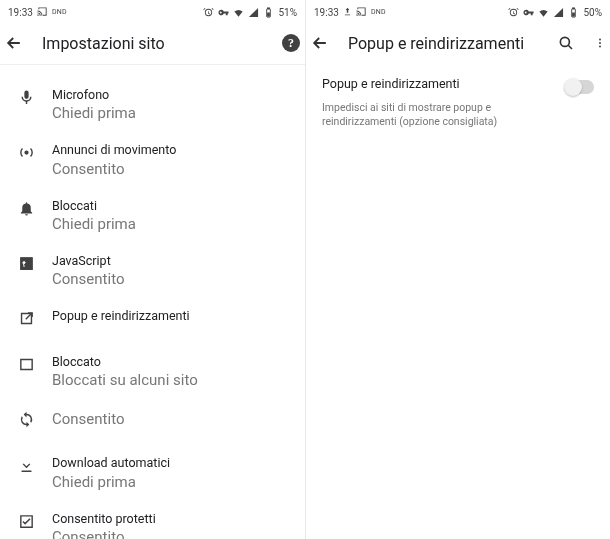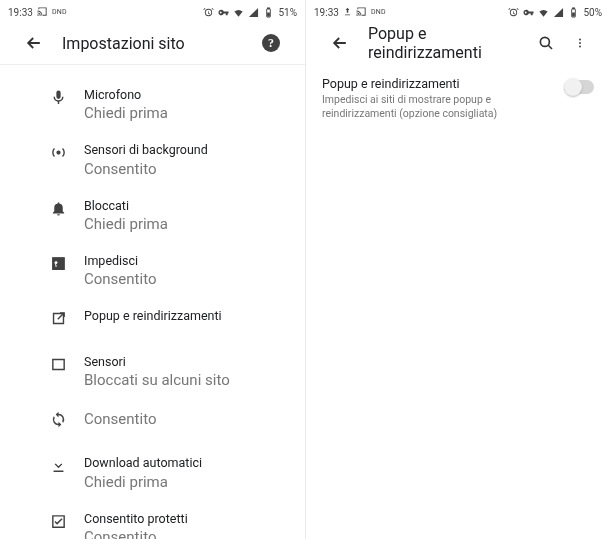--- a/index.html
+++ b/index.html
@@ -29,32 +29,32 @@
       font-size: 10px;
       color: #444;
     }
     .status-left, .status-right { display: flex; align-items: center; gap: 4px; }
     .status-right svg { width: 11px; height: 11px; }
     .status-right .ico { display: inline-flex; }
     .app-bar {
       height: 42px;
       display: flex;
       align-items: center;
-      padding: 0 24px;
+      padding: 0 4px;
       gap: 18px;
     }
     .app-bar .title {
       flex: 1;
       font-size: 16px;
       color: #202124;
       font-weight: 400;
     }
     .app-bar .iconbtn { width: 20px; height: 20px; display: flex; align-items: center; justify-content: center; color: #333; }
     .hairline { height: 1px; background: #eee; }
-    .list { flex: 1; padding-top: 12px; overflow: hidden; margin-left: 32px; }
+    .list { flex: 1; padding-top: 12px; overflow: hidden; }
     .row {
       display: flex;
       align-items: flex-start;
       padding: 10px 14px 10px 18px;
       min-height: 46px;
     }
     .row .icon-slot {
       width: 34px;
       display: flex;
       align-items: center;
@@ -68,21 +68,21 @@
     .row .secondary { font-size: 15px; color: #777; margin-top: 1px; }
     
     .detail {
       padding: 12px 16px;
       display: flex;
       align-items: flex-start;
       gap: 10px;
     }
     .detail .dtext { flex: 1; }
     .detail .dtitle { font-size: 12.5px; color: #202124; }
-    .detail .ddesc { font-size: 10.5px; color: #777; line-height: 1.35; margin-top: 2px; max-width: 220px; }
+    .detail .ddesc { font-size: 10.5px; color: #777; line-height: 1.35; margin-top: 10px; max-width: 220px; }
     .switch {
       width: 30px; height: 14px; border-radius: 8px; background: #d6d6d6;
       position: relative; margin-top: 4px; flex: none;
     }
     .switch::after {
       content: ""; position: absolute; left: 0; top: -2px;
       width: 18px; height: 18px; border-radius: 50%; background: #f1f1f1;
       box-shadow: 0 1px 2px rgba(0,0,0,0.25);
     }
     .help-circle {
@@ -161,21 +161,21 @@
           <div class="secondary">Chiedi prima</div>
         </span>
       </div>
       <div class="row">
         <span class="icon-slot">
           <svg viewBox="0 0 24 24" fill="currentColor">
             <path d="M12 9a3 3 0 1 0 3 3 3 3 0 0 0-3-3zm-7 3a7 7 0 0 1 2-4.9L5.6 5.7A9 9 0 0 0 3 12a9 9 0 0 0 2.6 6.3L7 16.9A7 7 0 0 1 5 12zm14 0a7 7 0 0 1-2 4.9l1.4 1.4A9 9 0 0 0 21 12a9 9 0 0 0-2.6-6.3L17 7.1A7 7 0 0 1 19 12z"></path>
           </svg>
         </span>
         <span class="text-slot">
-          <div class="primary">Sensori di background</div>
+          <div class="primary">Annunci di movimento</div>
           <div class="secondary">Consentito</div>
         </span>
       </div>
       <div class="row">
         <span class="icon-slot">
           <svg viewBox="0 0 24 24" fill="currentColor">
             <path d="M12 22a2 2 0 0 0 2-2h-4a2 2 0 0 0 2 2zm6-6V11a6 6 0 0 0-5-5.9V4a1 1 0 0 0-2 0v1.1A6 6 0 0 0 6 11v5l-2 2v1h16v-1z"></path>
           </svg>
         </span>
         <span class="text-slot">
@@ -185,21 +185,21 @@
       </div>
       <div class="row">
         <span class="icon-slot">
           <svg viewBox="0 0 24 24" fill="currentColor">
             <path d="M3 3v18h18V3zm10 9h2v5h3v-5h2l-3.5-4zM5 12l3.5-4L12 12h-2v5H7v-5z" transform="scale(0.9) translate(1,1)"></path>
             <path d="M4 4h16v16H4z" fill="none" stroke="currentColor" stroke-width="2"></path>
             <path d="M12 4v7l-4 4M12 4v7l4 4" fill="none" stroke="currentColor" stroke-width="1.5"></path>
           </svg>
         </span>
         <span class="text-slot">
-          <div class="primary">Impedisci</div>
+          <div class="primary">JavaScript</div>
           <div class="secondary">Consentito</div>
         </span>
       </div>
       <div class="row">
         <span class="icon-slot">
           <svg viewBox="0 0 24 24" fill="currentColor">
             <path d="M5 5h14v14H5z" fill="none" stroke="currentColor" stroke-width="2"></path>
             <path d="M14 4h6v6M20 4l-9 9" fill="none" stroke="currentColor" stroke-width="2"></path>
           </svg>
         </span>
@@ -207,21 +207,21 @@
           <div class="primary">Popup e reindirizzamenti</div>
         </span>
       </div>
       <div class="row">
         <span class="icon-slot">
           <svg viewBox="0 0 24 24" fill="currentColor">
             <path d="M4 5h16v14H4z" fill="none" stroke="currentColor" stroke-width="2"></path>
           </svg>
         </span>
         <span class="text-slot">
-          <div class="primary">Sensori</div>
+          <div class="primary">Bloccato</div>
           <div class="secondary">Bloccati su alcuni sito</div>
         </span>
       </div>
       <div class="row">
         <span class="icon-slot">
           <svg viewBox="0 0 24 24" fill="currentColor">
             <path d="M12 4V1L8 5l4 4V6a6 6 0 0 1 5.2 9l1.5 1.5A8 8 0 0 0 12 4zm0 14a6 6 0 0 1-5.2-9L5.3 7.5A8 8 0 0 0 12 20v3l4-4-4-4z"></path>
           </svg>
         </span>
         <span class="text-slot">

